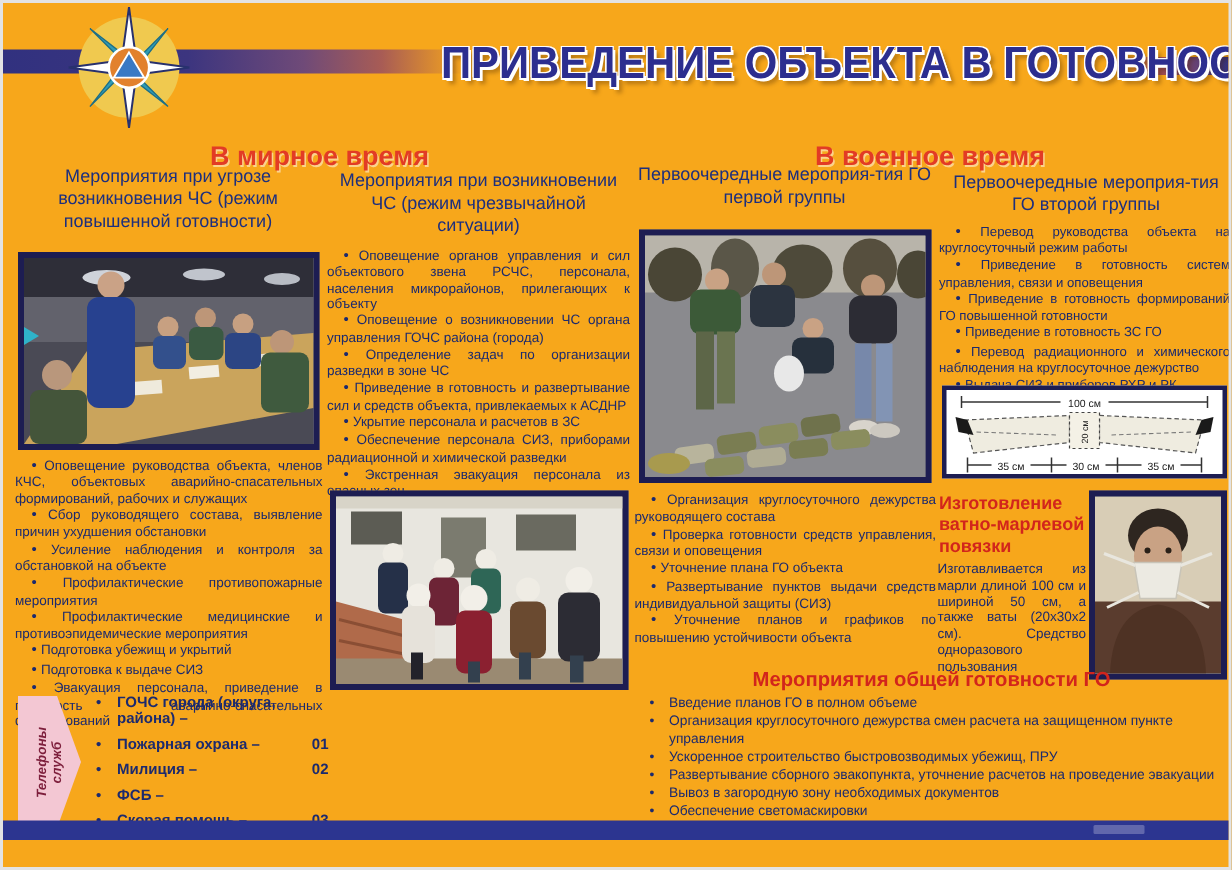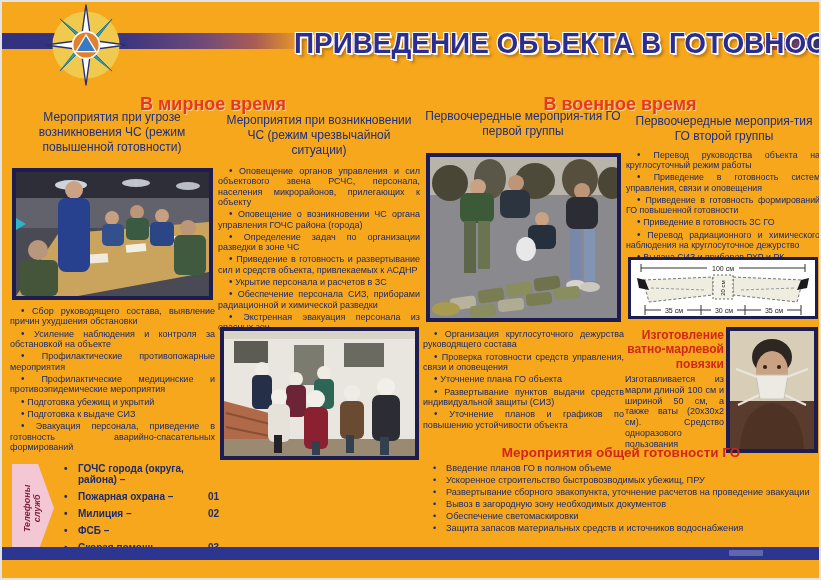--- a/index.html
+++ b/index.html
@@ -44,21 +44,21 @@
   .b-list .bullet::before{content:"•  "; font-size:10px;}
   
   .photo{position:absolute; border:4px solid #1d1d52; background:#888; box-sizing:border-box;}
   .photo svg{display:block;}
   
   .diagram{position:absolute; left:626px; top:255px; width:190px; height:62px;
     background:#ffffff; border:3px solid #1d1d52; box-sizing:border-box;}
   
   .bandage-title{
     position:absolute; left:624px; top:326px; width:98px;
-    font-size:12px; font-weight:bold; color:#d2251c; text-align:right; line-height:1.2;
+    font-size:12px; font-weight:bold; color:#d2251c; text-align:left; line-height:1.2;
   }
   .bandage-text{
     position:absolute; left:623px; top:372px; width:99px;
     font-size:9px; color:#1c2a6e; line-height:1.2; text-align:justify;
   }
   
   .phone-arrow{
     position:absolute; left:10px; top:462px; width:42px; height:88px;
     background:#f3c7d3;
     clip-path:polygon(0 0,62% 0,100% 50%,62% 100%,0 100%);
@@ -144,20 +144,21 @@
       <circle cx="146" cy="44" r="7" fill="#c7a081"></circle>
       <rect x="134" y="50" width="24" height="24" rx="5" fill="#2c4584"></rect>
       <circle cx="172" cy="56" r="8" fill="#bd9678"></circle>
       <rect x="158" y="63" width="32" height="40" rx="6" fill="#3f5a3e"></rect>
       <polygon points="0,46 10,52 0,58" fill="#2fb3c9"></polygon>
     </svg>
   </div>
 
   <div class="b-list" style="left:8px; top:303px; width:205px;">
 
+  <div class="bullet"><span>Оповещение руководства объекта, членов КЧС, объектовых аварийно-спасательных формирований, рабочих и служащих</span></div>
       <div class="bullet"><span>Сбор руководящего состава, выявление причин ухудшения обстановки</span></div>
       <div class="bullet"><span>Усиление наблюдения и контроля за обстановкой на объекте</span></div>
       <div class="bullet"><span>Профилактические противопожарные мероприятия</span></div>
       <div class="bullet"><span>Профилактические медицинские и противоэпидемические мероприятия</span></div>
       <div class="bullet"><span>Подготовка убежищ и укрытий</span></div>
       <div class="bullet"><span>Подготовка к выдаче СИЗ</span></div>
       <div class="bullet"><span>Эвакуация персонала, приведение в готовность аварийно-спасательных формирований</span></div>
     </div>
 
   <div class="sub" style="left:218px; top:111px; width:198px;">Мероприятия при возникновении ЧС (режим чрезвычайной ситуации)</div>
@@ -356,20 +357,21 @@
         <span class="pdot">•</span>
         <span class="pname">Скорая помощь –</span>
         <span class="pnum">03</span>
       </div>
     </div>
 
   <div class="gen-title">Мероприятия общей готовности ГО</div>
   <div class="gen-list">
 
   <div class="bullet"><span>Введение планов ГО в полном объеме</span></div>
+      <div class="bullet"><span>Организация круглосуточного дежурства смен расчета на защищенном пункте управления</span></div>
       <div class="bullet"><span>Ускоренное строительство быстровозводимых убежищ, ПРУ</span></div>
       <div class="bullet"><span>Развертывание сборного эвакопункта, уточнение расчетов на проведение эвакуации</span></div>
       <div class="bullet"><span>Вывоз в загородную зону необходимых документов</span></div>
       <div class="bullet"><span>Обеспечение светомаскировки</span></div>
       <div class="bullet"><span>Защита запасов материальных средств и источников водоснабжения</span></div>
     </div>
 
   <div class="footer-bar">
     <div class="footer-mark"></div>
   </div>

